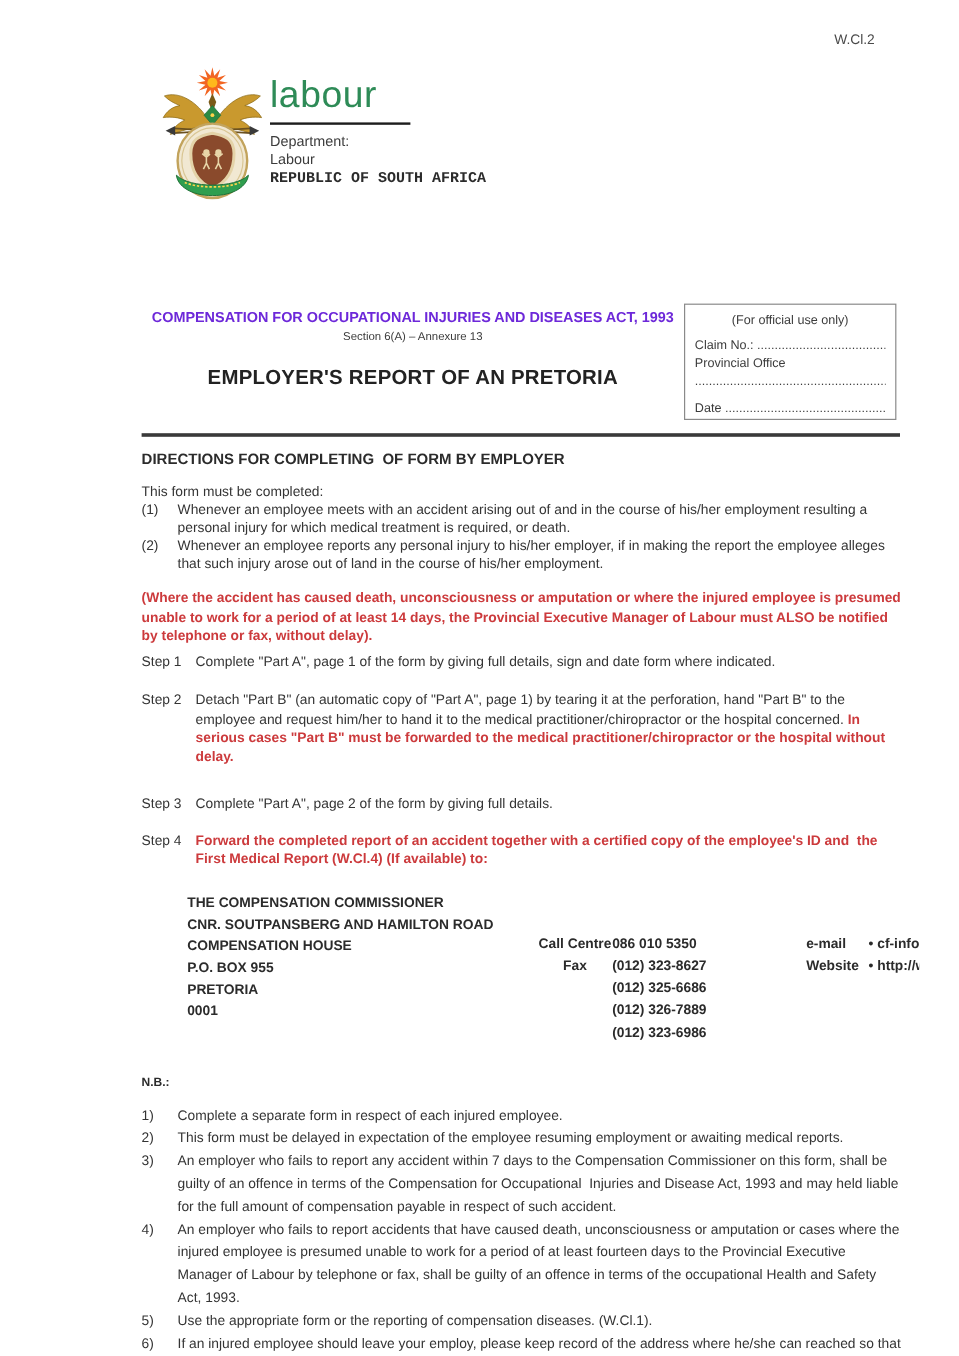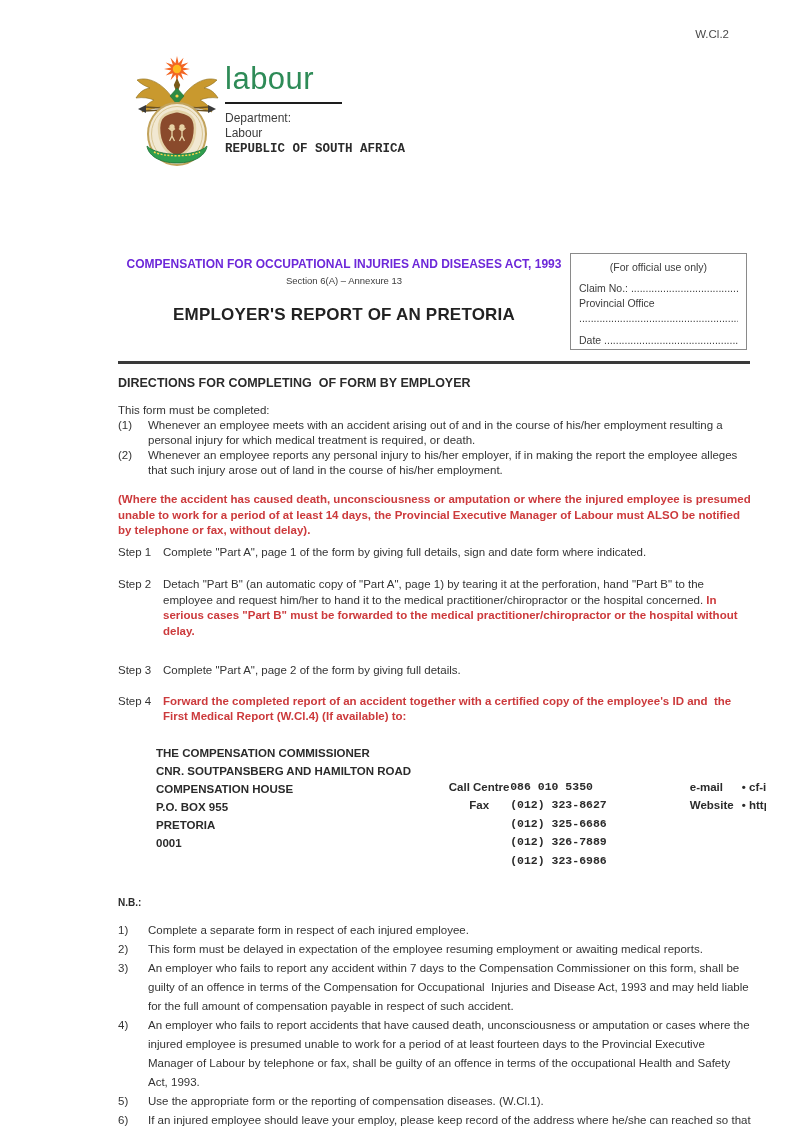--- a/index.html
+++ b/index.html
@@ -51,21 +51,21 @@
   .s1 { margin-top:6px; } .s2 { margin-top:17px; } .s3 { margin-top:24px; } .s4 { margin-top:15px; }
   .step4-text { font-weight:bold; }
 
   
   .address-row { margin-top:19px; display:flex;gap:37px; }
   .addr-col { width:295px; padding-left:38px; }
   .addr-line { font-size:11.5px; font-weight:bold; line-height:18px; color:#2b2b2b; white-space:nowrap; }
   .contact-col { margin-top:34px; width:170px; }
   .contact-row { display:flex; font-size:11.5px; font-weight:bold; line-height:18.5px; color:#2b2b2b;text-align:center; }
   .c-label { width:62px; flex-shrink:0; }
-  .c-value { white-space:nowrap;font-family:Liberation Mono, monospace; }
+  .c-value { white-space:nowrap; }
   .web-col { margin-top:34px; margin-left:46px; }
   .w-row { display:flex; font-size:11.5px; font-weight:bold; line-height:18.5px; color:#2b2b2b; }
   .w-label { width:52px; flex-shrink:0; }
   .w-value { white-space:nowrap; }
 
   
   .nb-heading { margin-top:27px; font-size:10px; font-weight:bold; color:#2b2b2b; }
   .nb-list { margin-top:13px; }
   .nb-item { display:flex; font-size:11.5px; line-height:19px; }
   .nb-item .num { width:30px; flex-shrink:0; }

